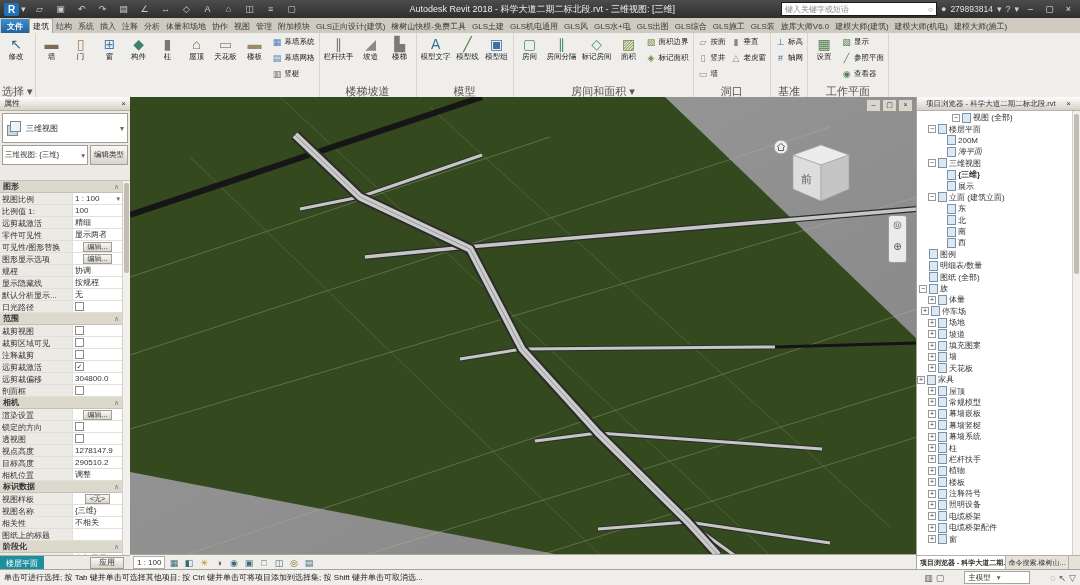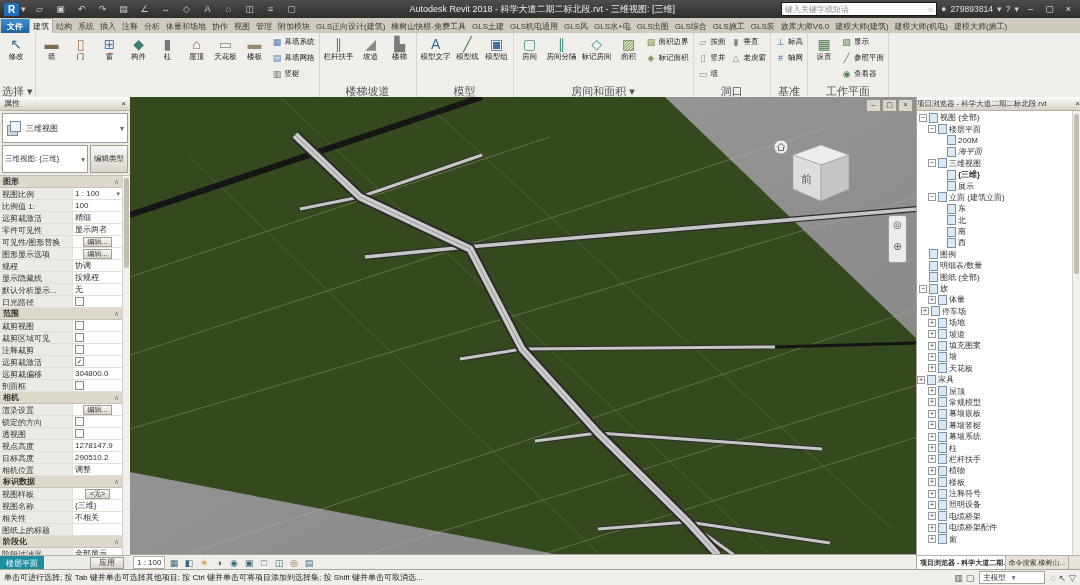--- a/index.html
+++ b/index.html
@@ -44,21 +44,21 @@
   .props{position:absolute;left:0;top:97px;width:130px;bottom:15px;background:#eceae5;
          border-right:1px solid #a9a49a;display:flex;flex-direction:column;font-size:8px;}
   .phead{height:13px;flex:none;background:linear-gradient(#fdfdfc,#d6d2c9);border-bottom:1px solid #b5b1a8;
          display:flex;align-items:center;justify-content:space-between;padding:0 4px;font-size:8px;}
   .typebox{flex:none;height:28px;margin:2px 2px 1px;background:#fff;border:1px solid #a39e93;
            display:flex;align-items:center;gap:4px;padding:0 3px;}
   .cubeico{width:16px;height:16px;position:relative;flex:none;}
   .cubeico .cf{position:absolute;left:1px;top:5px;width:9px;height:9px;background:#cfd8df;border:1px solid #7a8a96;}
   .cubeico .ct{position:absolute;left:4px;top:1px;width:9px;height:9px;background:#eef3f6;border:1px solid #7a8a96;}
   .typetext{flex:1;font-size:8px;}
-  .selrow{flex:none;height:28px;display:flex;gap:2px;margin:1px 2px 2px;}
+  .selrow{flex:none;height:20px;display:flex;gap:2px;margin:1px 2px 15px;}
   .sel{flex:1;background:#fff;border:1px solid #a39e93;display:flex;align-items:center;
        justify-content:space-between;padding:0 2px;font-size:7.5px;overflow:hidden;white-space:nowrap;}
   .etbtn{flex:none;background:linear-gradient(#f9f8f6,#d8d4cc);border:1px solid #a39e93;
          font-size:7.5px;display:flex;align-items:center;padding:0 3px;}
   .pbody{flex:1;display:flex;overflow:hidden;border-top:1px solid #c5c1b8;}
   .ptable{flex:1;overflow:hidden;}
   .psec{height:12px;box-sizing:border-box;background:#ddd8cc;border-bottom:1px solid #c5c1b8;
         font-weight:bold;display:flex;align-items:center;justify-content:space-between;padding:0 3px;}
   .chev{font-weight:normal;color:#777;font-size:7px;}
   .prow{height:12px;box-sizing:border-box;display:flex;border-bottom:1px solid #e2dfd8;align-items:stretch;}
@@ -88,39 +88,39 @@
           align-items:center;padding:3px 0;gap:4px;}
   .navbar span{font-size:10px;color:#555 !important;line-height:11px;}
   .vcb{position:absolute;left:0;right:0;bottom:0;height:15px;background:#f0eeea;border-top:1px solid #a9a49a;
        display:flex;align-items:center;gap:2px;padding:0 3px;}
   .vscale{font-size:8px;background:#fff;border:1px solid #b3afa6;height:11px;line-height:11px;padding:0 3px;white-space:nowrap;}
   .vico{width:13px;height:12px;font-size:9px;line-height:12px;text-align:center;}
   
   .browser{position:absolute;right:0;top:97px;width:163px;bottom:15px;background:#fff;
            border-left:1px solid #a9a49a;display:flex;flex-direction:column;font-size:8px;}
   .bhead{flex:none;height:13px;background:linear-gradient(#fdfdfc,#d6d2c9);border-bottom:1px solid #b5b1a8;
-         display:flex;align-items:center;padding:0 0;}
+         display:flex;align-items:center;padding:0 9px;}
   .bhead .btitle{flex:1;overflow:hidden;white-space:nowrap;font-size:7.5px;}
   .btree{flex:1;display:flex;overflow:hidden;}
   .btree-list{flex:1;overflow:hidden;padding-top:1px;}
   .brow{height:11.4px;display:flex;align-items:center;gap:2px;white-space:nowrap;overflow:hidden;}
   .toggle{width:8px;height:8px;box-sizing:border-box;border:1px solid #999;background:#fff;
           font-size:7px;line-height:6px;text-align:center;flex:none;}
   .tspacer{width:8px;flex:none;}
   .titem-ic{width:7px;height:8px;background:#dce8f2;border:1px solid #7a92a8;flex:none;}
   .tlabel{overflow:hidden;}
   .bold{font-weight:bold;}
   .bscroll{width:7px;flex:none;background:#f2f0ec;border-left:1px solid #d5d1c8;position:relative;}
   .bthumb{position:absolute;left:1px;right:1px;top:3px;height:160px;background:#c2bdb2;border-radius:2px;}
   .btabs{flex:none;height:14px;border-top:1px solid #b5b1a8;background:#e6e2da;display:flex;font-size:7px;}
   .btab{padding:2px 3px 0;border-right:1px solid #b5b1a8;white-space:nowrap;overflow:hidden;max-width:50%;}
   .btab.active{background:#fff;font-weight:bold;}
   
   .status{position:absolute;left:0;right:0;bottom:0;height:15px;background:#f0eeea;border-top:1px solid #a9a49a;
-          display:flex;align-items:center;padding:0 4px;gap:5px;font-size:8px;}
+          display:flex;align-items:center;padding:0 4px;gap:20px;font-size:8px;}
   .smsg{flex:1;white-space:nowrap;overflow:hidden;color:#222;}
   .sgrp{display:flex;align-items:center;gap:3px;}
   .sico{font-size:9px;}
   .mmbox{display:flex;align-items:center;gap:6px;background:#fff;border:1px solid #a9a49a;
          height:11px;padding:0 3px;min-width:58px;font-size:7.5px;}
 </style>
 </head>
 <body>
 
 <div class="app">
@@ -690,21 +690,21 @@
     </div>
   </div>
 
   <div class="browser">
     <div class="bhead">
       <span class="btitle">项目浏览器 - 科学大道二期二标北段.rvt</span>
       <span>×</span>
     </div>
     <div class="btree">
       <div class="btree-list" id="btree">
-          <div class="brow" style="padding-left: 2px;">
+          <div class="brow" style="padding-left: 15px; margin-left: 20px;">
             <span class="toggle">−</span>
             <span class="titem-ic"></span>
             <span class="tlabel">视图 (全部)</span>
           </div>
           <div class="brow" style="padding-left: 11px;">
             <span class="toggle">−</span>
             <span class="titem-ic"></span>
             <span class="tlabel">楼层平面</span>
           </div>
           <div class="brow" style="padding-left: 20px;">

